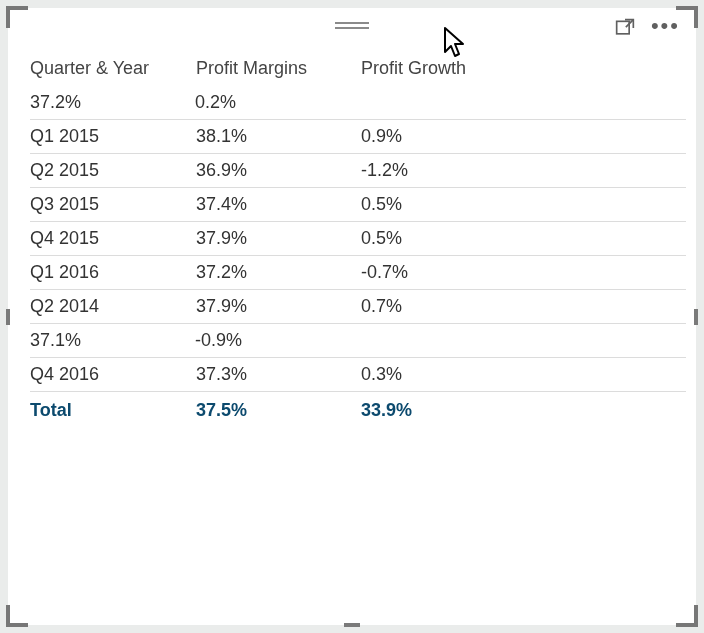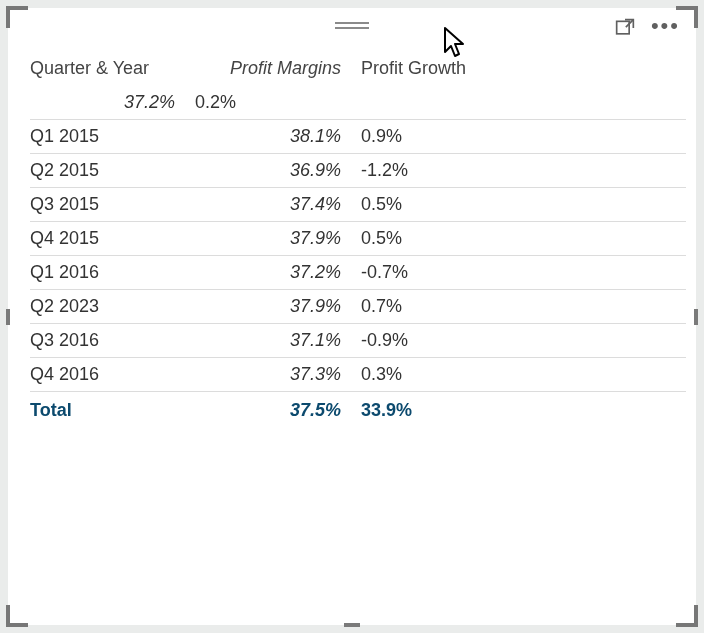--- a/index.html
+++ b/index.html
@@ -116,21 +116,21 @@
   .row.body {
     border-bottom: 1px solid #dcdcdc;
     color: #333;
   }
   .row.total {
     font-weight: 700;
     color: #0c4a6e;
     height: 36px;
   }
   .c0 { width: 160px; text-align: left;  padding-right: 6px; }
-  .c1 { width: 145px; text-align: right; padding-right: 20px; font-style: italic; }
+  .c1 { width: 145px; text-align: left; padding-right: 20px; }
   .c2 { width: 140px; padding-right: 6px; }
 </style>
 </head>
 <body>
 
 <div class="visual-frame">
 
   <div class="corner tl"></div>
   <div class="corner tr"></div>
   <div class="corner bl"></div>
@@ -187,26 +187,25 @@
       <div class="c0">Q4 2015</div>
       <div class="c1">37.9%</div>
       <div class="c2">0.5%</div>
     </div>
     <div class="row body">
       <div class="c0">Q1 2016</div>
       <div class="c1">37.2%</div>
       <div class="c2">-0.7%</div>
     </div>
     <div class="row body">
-      <div class="c0">Q2 2023</div>
+      <div class="c0">Q2 2014</div>
       <div class="c1">37.9%</div>
       <div class="c2">0.7%</div>
     </div>
     <div class="row body">
-      <div class="c0">Q3 2016</div>
       <div class="c1">37.1%</div>
       <div class="c2">-0.9%</div>
     </div>
     <div class="row body">
       <div class="c0">Q4 2016</div>
       <div class="c1">37.3%</div>
       <div class="c2">0.3%</div>
     </div>
 
     <div class="row total">

